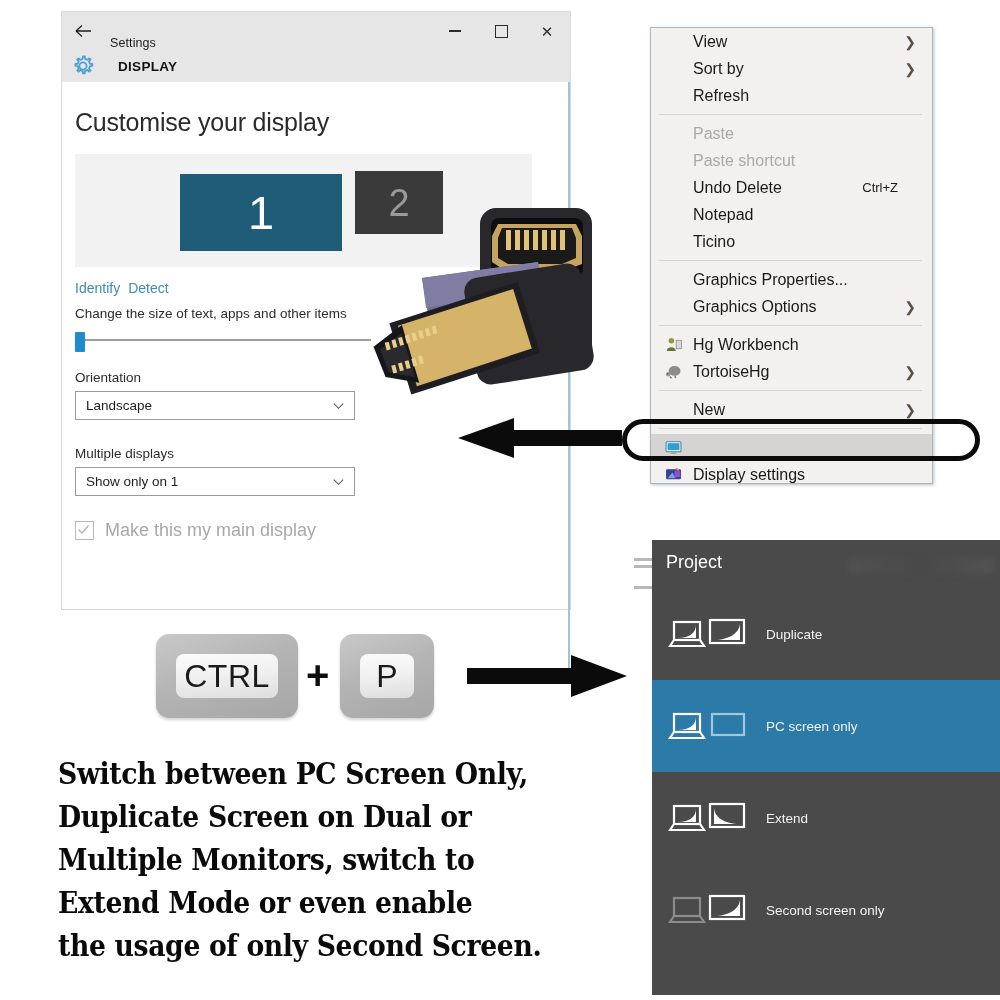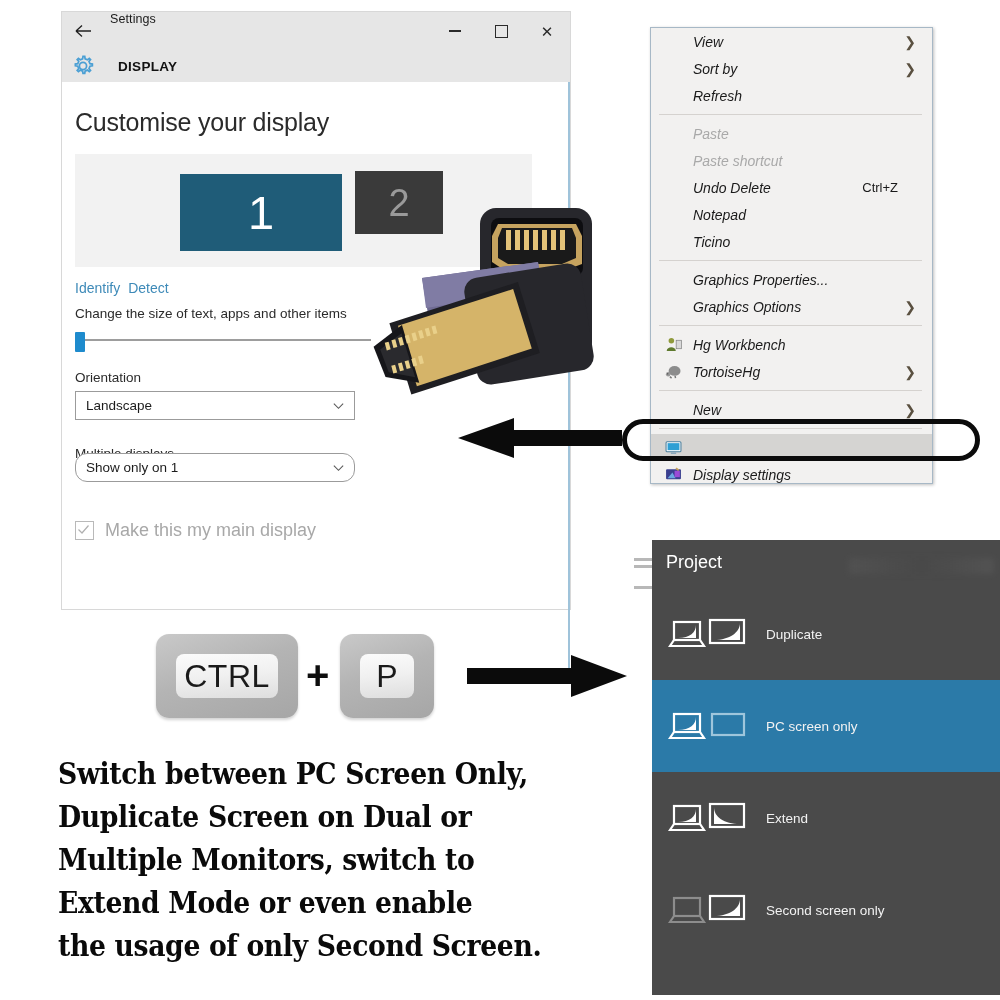--- a/index.html
+++ b/index.html
@@ -13,21 +13,21 @@
 
   
   .settings-window {
     position: absolute; left: 62px; top: 12px;
     width: 508px; height: 597px;
     background: #ffffff;
     box-shadow: 0 0 0 1px #d8d8d8;
   }
   .sw-titlebar {
     position: relative; height: 38px; background: #e6e6e6;
-    display: flex; align-items: flex-start;
+    display: flex; align-items: flex-end;
   }
   .sw-back {
     width: 42px; height: 38px; display:flex; align-items:center; justify-content:center;
     color:#222; font-size:17px; line-height:1;
   }
   .sw-title { font-size: 12.5px; color: #1a1a1a; margin-left: 6px; letter-spacing:.1px;}
   .sw-winbtns { position:absolute; right:0; top:0; height:38px; display:flex; }
   .sw-winbtn { width: 46px; height: 38px; display:flex; align-items:center; justify-content:center;
      color:#2a2a2a; font-size: 13px; }
   .sw-winbtn .glyph-min { display:block; width:12px; height:1.4px; background:#2a2a2a; }
@@ -75,42 +75,42 @@
   .lbl-orient { top: 288px; }
   .lbl-multi { top: 364px; }
 
   .combo {
     position:absolute; left:13px; width: 280px; height: 29px;
     border:1px solid #9b9b9b; background:#fff;
     display:flex; align-items:center; justify-content:space-between;
     padding: 0 9px 0 10px; box-sizing: border-box;
   }
   .combo-orient { top: 309px; }
-  .combo-multi { top: 371px; border-radius: 12px; }
+  .combo-multi { top: 385px; }
   .combo-text { font-size:13.5px; color:#1c1c1c; }
   .chev { width:13px; height:13px; display:block; }
 
   .checkrow { position:absolute; left:13px; top: 438px; display:flex; align-items:center; gap: 11px; }
   .checkbox { width: 17px; height: 17px; border:1px solid #b9b9b9; display:block; }
   .checkrow .ctext { font-size:18px; color:#a8a8a8; }
 
   .blue-edge { position:absolute; right: 0px; top: 0px; width: 2px; height: 597px; background:#9fc3da; }
 
   
   .ctx-menu {
     position:absolute; left: 650px; top: 27px; width: 283px; height: 457px;
     background: #f2f1f0; border:1px solid #a7b8c6;
     box-shadow: 1px 1px 3px rgba(0,0,0,.25);
     box-sizing: border-box;
   }
   .ctx-item {
     position:relative; height: 27px; display:flex; align-items:center;
     padding-left: 42px; box-sizing:border-box;
   }
-  .ctx-item .ctx-label { font-size: 14px; color:#1a1a1a;font-style:italic; }
+  .ctx-item .ctx-label { font-size: 16px; color:#1a1a1a; }
   .ctx-item.disabled .ctx-label { color:#a9a9a9; }
   .ctx-item .ctx-accel { position:absolute; right: 34px; font-size:13px; color:#1a1a1a; }
   .ctx-item .ctx-arrow { position:absolute; right: 16px; font-size: 14px; color:#5a5040; }
   .ctx-item .ctx-icon { position:absolute; left: 14px; width: 17px; height:17px; display:block; }
   .ctx-sep { height:1px; background:#d5d2cf; margin: 5px 10px 5px 8px; }
   .ctx-item.highlight { background:#d5d4d2; }
 
   
   .ring {
     position:absolute; left: 622px; top: 419px; width: 358px; height: 42px;

